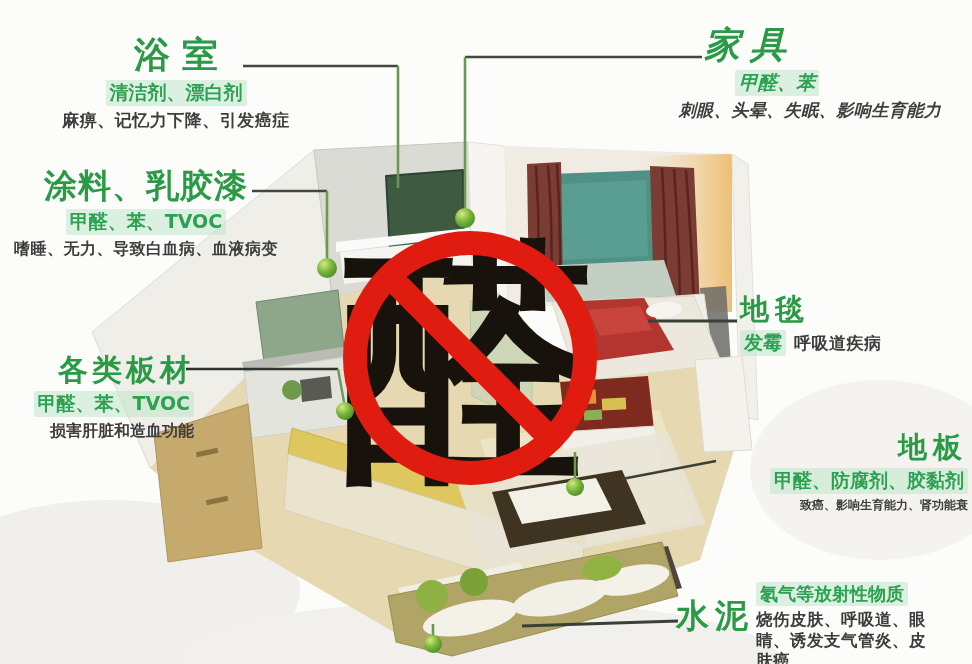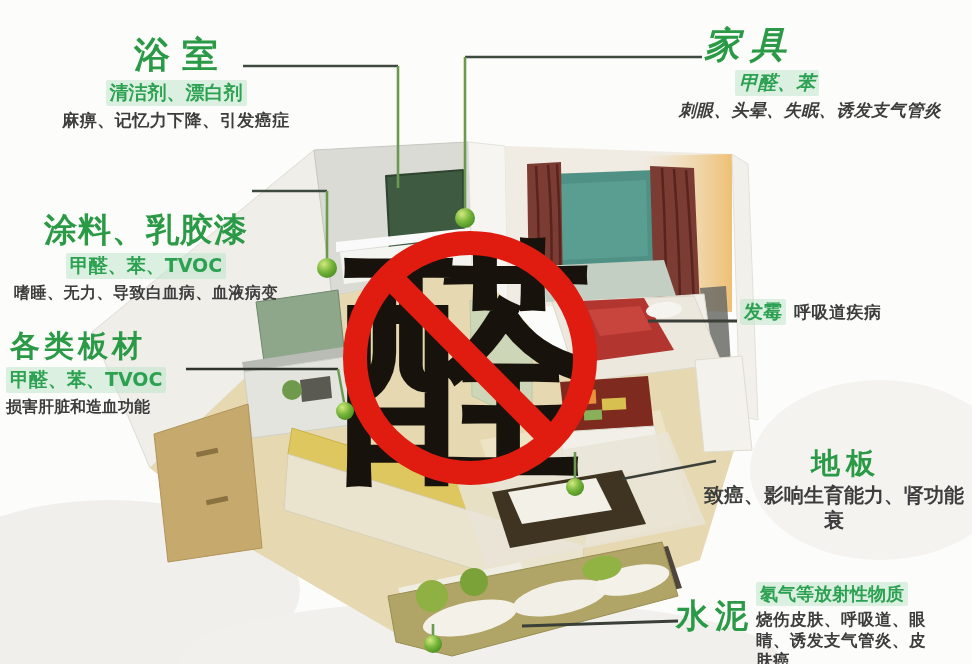--- a/index.html
+++ b/index.html
@@ -13,36 +13,36 @@
   .l-desc{font-size:17px;font-weight:600;color:#3d3d3d;margin-top:4px;letter-spacing:.5px;line-height:1.25;}
   
   #lab-bathroom{left:30px;top:36px;width:292px;text-align:center;}
   #lab-bathroom .l-title{font-size:36px;letter-spacing:12px;text-indent:12px;}
   
   #lab-furniture{left:652px;top:26px;width:316px;text-align:center;font-style:italic;}
   #lab-furniture .l-title{font-size:36px;letter-spacing:10px;text-indent:10px;margin-right:130px;}
   #lab-furniture .l-sub{margin-right:66px;}
   
   #lab-paint{left:8px;top:168px;width:276px;text-align:center;}
-  #lab-paint .l-title{font-size:33px;letter-spacing:1px;margin-top:44px;}
+  #lab-paint .l-title{font-size:33px;letter-spacing:1px;}
   #lab-paint .l-desc{font-size:16px;}
   
-  #lab-boards{left:6px;top:330px;width:188px;text-align:left;}
+  #lab-boards{left:6px;top:354px;width:188px;text-align:right;}
   #lab-boards .l-title{font-size:30px;letter-spacing:4px;text-indent:4px;}
   #lab-boards .l-desc{font-size:16px;letter-spacing:0;}
   
   #lab-carpet{left:740px;top:294px;width:228px;text-align:left;}
   #lab-carpet .l-title{font-size:29px;letter-spacing:6px;}
   #lab-carpet .l-row{white-space:nowrap;}
   #lab-carpet .l-desc{display:inline-block;margin-left:8px;}
   
-  #lab-floor{left:700px;top:448px;width:268px;text-align:center;}
+  #lab-floor{left:700px;top:432px;width:268px;text-align:right;}
   #lab-floor .l-title{font-size:29px;letter-spacing:6px;margin-left:24px;}
   #lab-floor .l-sub{margin-left:18px;}
-  #lab-floor .l-desc{font-size:20px;letter-spacing:0;}
+  #lab-floor .l-desc{font-size:12px;letter-spacing:0;}
   
   #lab-cement-title{left:676px;top:598px;}
   #lab-cement-title .l-title{font-size:33px;letter-spacing:6px;}
   #lab-cement-body{left:756px;top:574px;width:212px;text-align:left;}
   #lab-cement-body .l-sub{margin-top:8px;font-size:18px;}
   #lab-cement-body .l-desc{width:170px;font-size:16.5px;}
 </style>
 </head>
 <body>
 
@@ -169,43 +169,45 @@
 
   <div class="label" id="lab-bathroom">
     <div class="l-title">浴室</div>
     <div><span class="l-sub">清洁剂、漂白剂</span></div>
     <div class="l-desc">麻痹、记忆力下降、引发癌症</div>
   </div>
 
   <div class="label" id="lab-furniture">
     <div class="l-title">家具</div>
     <div><span class="l-sub">甲醛、苯</span></div>
-    <div class="l-desc">刺眼、头晕、失眠、诱发支气管炎</div>
+    <div class="l-desc">刺眼、头晕、失眠、影响生育能力</div>
   </div>
 
   <div class="label" id="lab-paint">
     <div class="l-title">涂料、乳胶漆</div>
     <div><span class="l-sub">甲醛、苯、TVOC</span></div>
     <div class="l-desc">嗜睡、无力、导致白血病、血液病变</div>
   </div>
 
   <div class="label" id="lab-boards">
     <div class="l-title">各类板材</div>
     <div><span class="l-sub">甲醛、苯、TVOC</span></div>
     <div class="l-desc">损害肝脏和造血功能</div>
   </div>
 
   <div class="label" id="lab-carpet">
+    <div class="l-title">地毯</div>
     <div class="l-row">
       <span class="l-sub">发霉</span><span class="l-desc">呼吸道疾病</span>
     </div>
   </div>
 
   <div class="label" id="lab-floor">
     <div class="l-title">地板</div>
+    <div><span class="l-sub">甲醛、防腐剂、胶黏剂</span></div>
     <div class="l-desc">致癌、影响生育能力、肾功能衰</div>
   </div>
 
   <div class="label" id="lab-cement-title">
     <div class="l-title">水泥</div>
   </div>
   <div class="label" id="lab-cement-body">
     <div><span class="l-sub">氡气等放射性物质</span></div>
     <div class="l-desc">烧伤皮肤、呼吸道、眼睛、诱发支气管炎、皮肤癌</div>
   </div>

